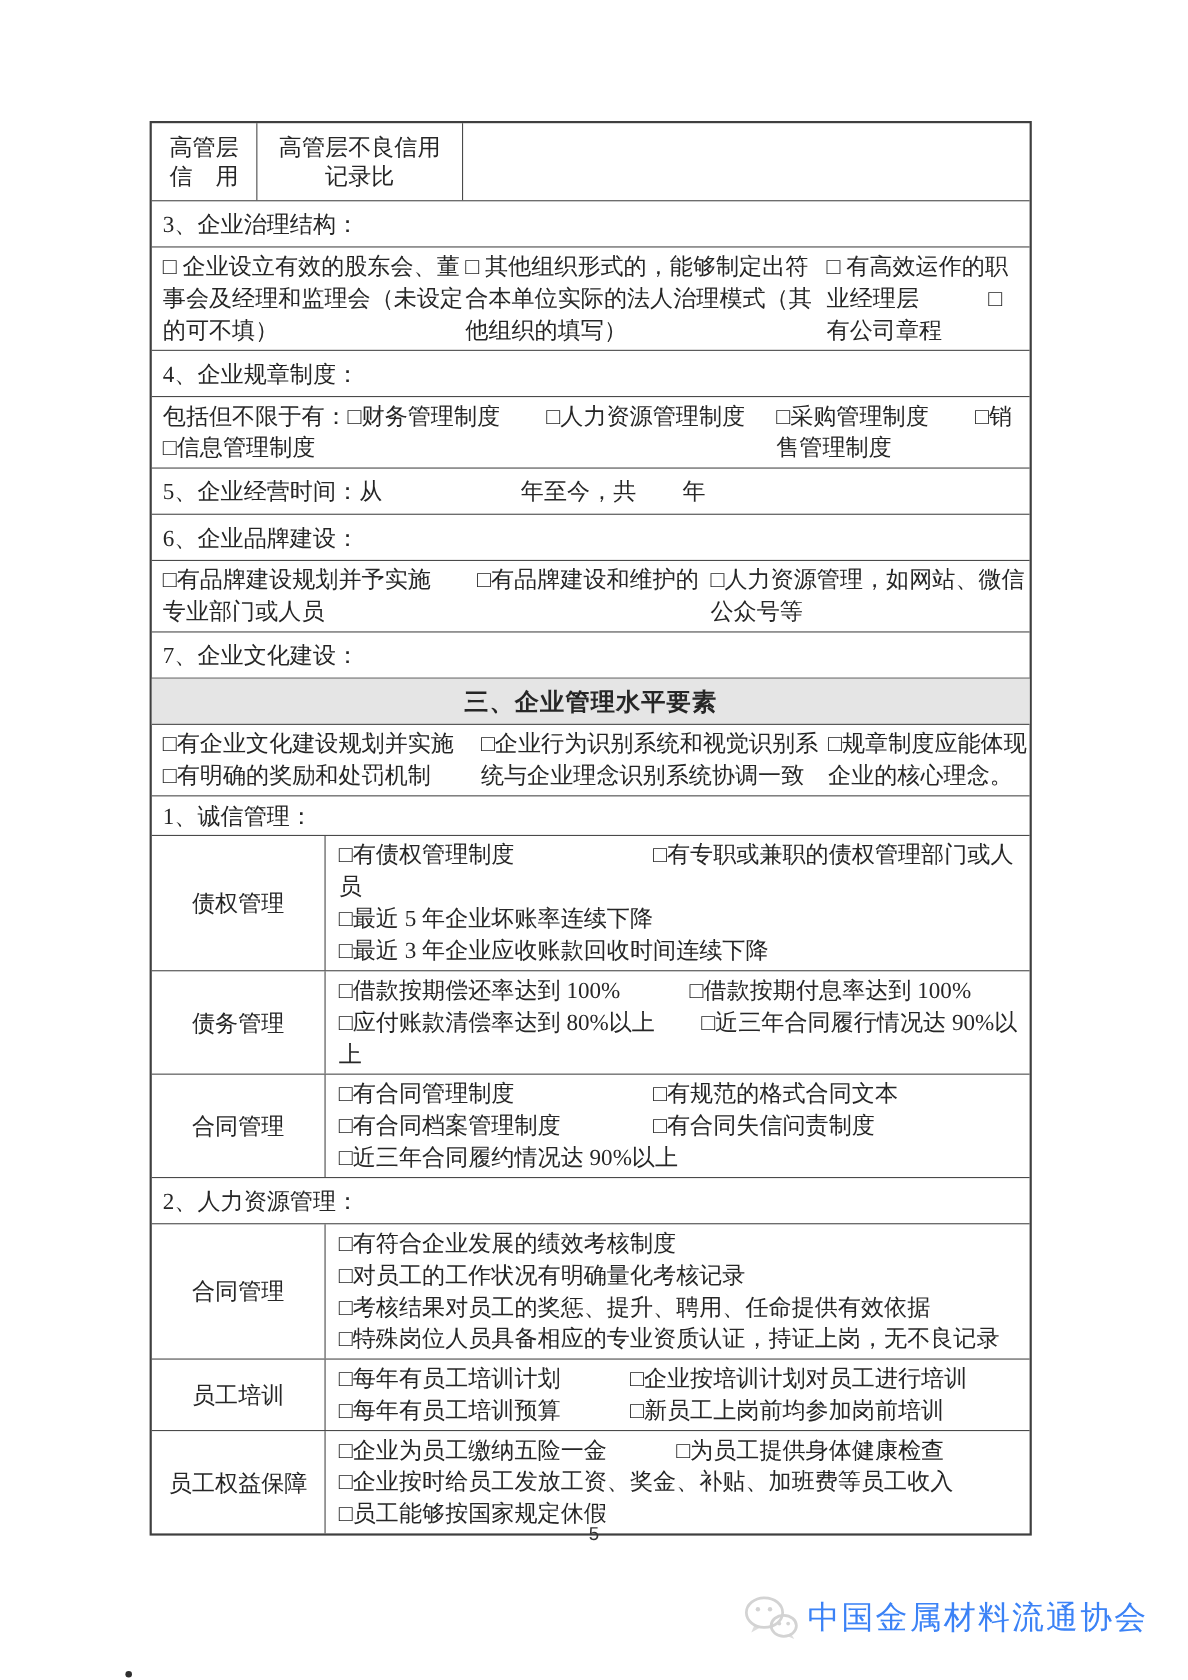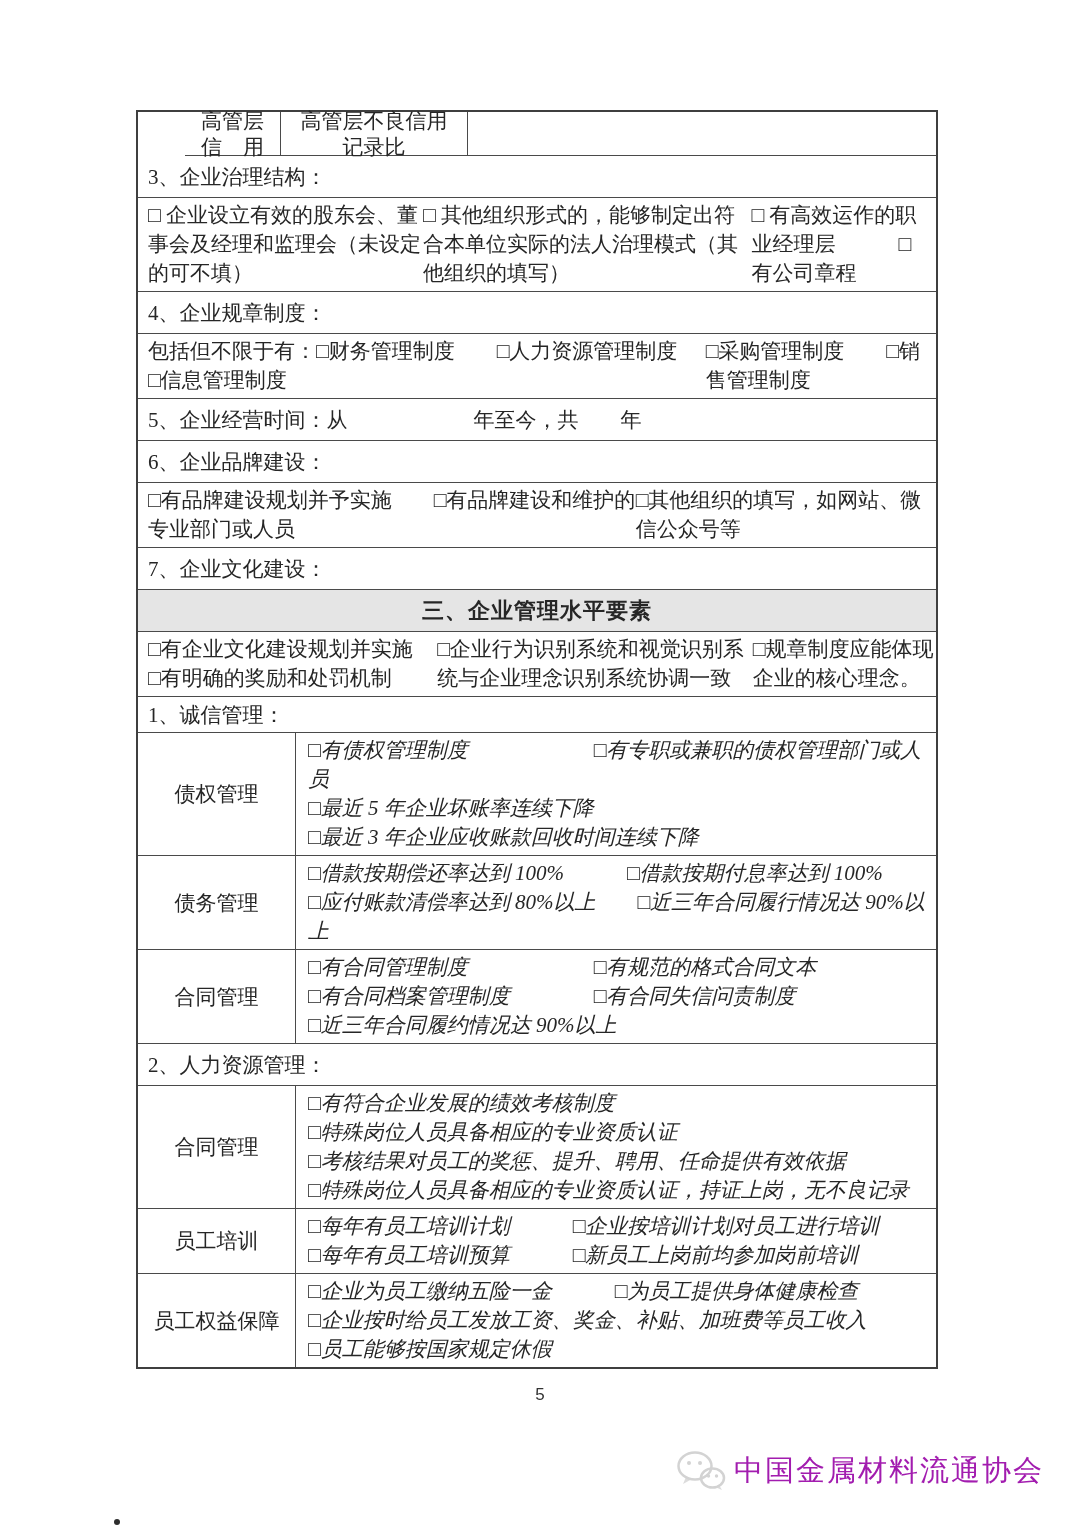--- a/index.html
+++ b/index.html
@@ -15,21 +15,21 @@
   .doc-table{
     position:absolute;left:136px;top:110px;width:802px;
     border:2px solid #3f3f3f;
     box-sizing:border-box;
     background:#ffffff;
   }
   .row{border-bottom:1.5px solid #4a4a4a;box-sizing:border-box;display:flex;}
   .row:last-child{border-bottom:none;}
 
   
-  .row-hdr{height:44px;margin-left:47px;}
+  .row-hdr{height:71px;}
   .row-hdr .cell{border-right:1.5px solid #4a4a4a;display:flex;flex-direction:column;
     align-items:center;justify-content:center;line-height:26px;font-size:21px;box-sizing:border-box;}
   .row-hdr .c1{width:96px;}
   .row-hdr .c2{width:187px;}
   .row-hdr .c3{flex:1;border-right:none;}
 
   
   .row-title{height:42px;align-items:center;padding-left:10px;font-size:21px;}
   .row-title-tall{height:36px;}
 
@@ -39,29 +39,29 @@
 
   
   .row-band{height:42px;background:#e5e5e5;align-items:center;justify-content:center;
     font-weight:bold;font-size:22px;letter-spacing:1px;}
 
   
   .row-labeled{flex-direction:row;}
   .row-labeled .label-cell{width:158px;border-right:1.5px solid #4a4a4a;display:flex;
     align-items:center;justify-content:center;font-size:21px;box-sizing:border-box;flex:none;}
   .row-labeled .content-cell{flex:1;display:flex;flex-direction:column;
-    padding:3px 0 3px 12px;font-size:21px;font-style:italic;}
+    padding:3px 0 3px 12px;font-size:21px;}
   .row-labeled .content-cell .line{line-height:29px;white-space:pre-wrap;}
 
   
   .page-number{position:absolute;left:0;right:0;top:1385px;text-align:center;
     font-family:"Liberation Sans","DejaVu Sans",sans-serif;font-size:17px;color:#333;}
 
   .watermark{position:absolute;right:36px;top:1450px;display:flex;align-items:center;
-    gap:8px;color:#a21caf;}
+    gap:8px;color:#3b82f6;}
   .watermark .wm-text{font-size:29px;letter-spacing:2px;white-space:nowrap;}
   .watermark svg{display:block;}
 
   .dot-artifact{position:absolute;left:114px;top:1519px;width:6px;height:6px;
     border-radius:50%;background:#2e2e2e;}
 </style>
 </head>
 <body>
 
 <div class="scan-page">
@@ -99,21 +99,21 @@
 
     <div class="row row-title">
       <span>5、企业经营时间：从　　　　　　年至今，共　　年</span>
     </div>
 
     <div class="row row-title">
       <span>6、企业品牌建设：</span>
     </div>
     <div class="row row-body">
       <div class="line">□有品牌建设规划并予实施　　□有品牌建设和维护的专业部门或人员</div>
-      <div class="line">□其他组织的填写，如网站、微信公众号等</div>
+      <div class="line">□人力资源管理，如网站、微信公众号等</div>
     </div>
 
     <div class="row row-title">
       <span>7、企业文化建设：</span>
     </div>
     <div class="row row-band">
       <span>三、企业管理水平要素</span>
     </div>
 
     <div class="row row-body">
@@ -153,21 +153,21 @@
     </div>
 
     <div class="row row-title">
       <span>2、人力资源管理：</span>
     </div>
 
     <div class="row row-labeled">
       <div class="label-cell">合同管理</div>
       <div class="content-cell">
         <div class="line">□有符合企业发展的绩效考核制度</div>
-        <div class="line">□特殊岗位人员具备相应的专业资质认证</div>
+        <div class="line">□对员工的工作状况有明确量化考核记录</div>
         <div class="line">□考核结果对员工的奖惩、提升、聘用、任命提供有效依据</div>
         <div class="line">□特殊岗位人员具备相应的专业资质认证，持证上岗，无不良记录</div>
       </div>
     </div>
 
     <div class="row row-labeled">
       <div class="label-cell">员工培训</div>
       <div class="content-cell">
         <div class="line">□每年有员工培训计划　　　□企业按培训计划对员工进行培训</div>
         <div class="line">□每年有员工培训预算　　　□新员工上岗前均参加岗前培训</div>

